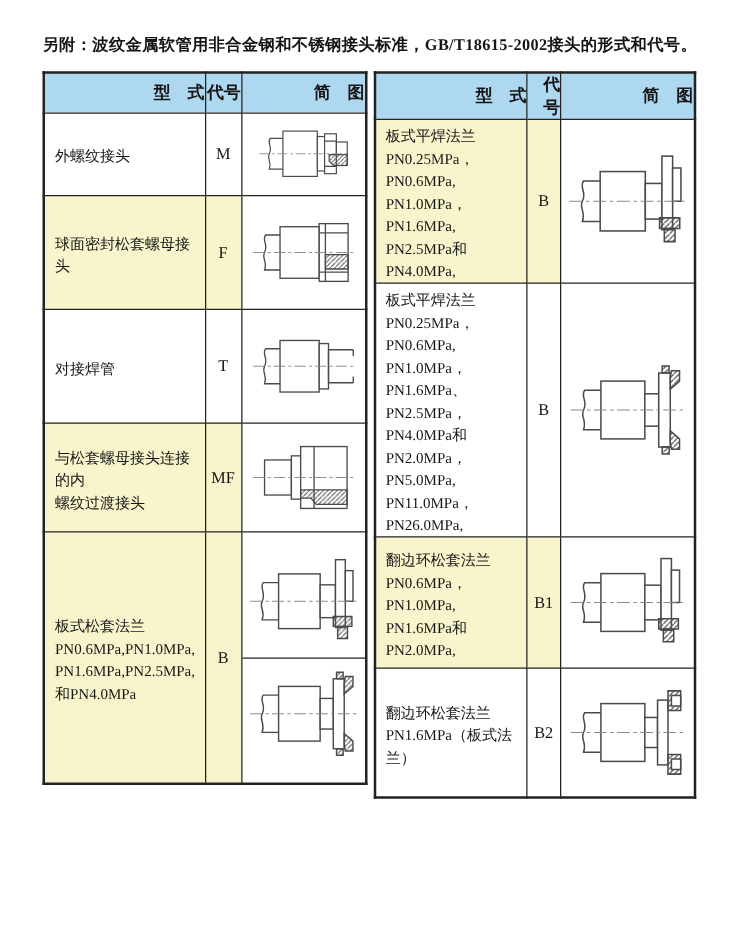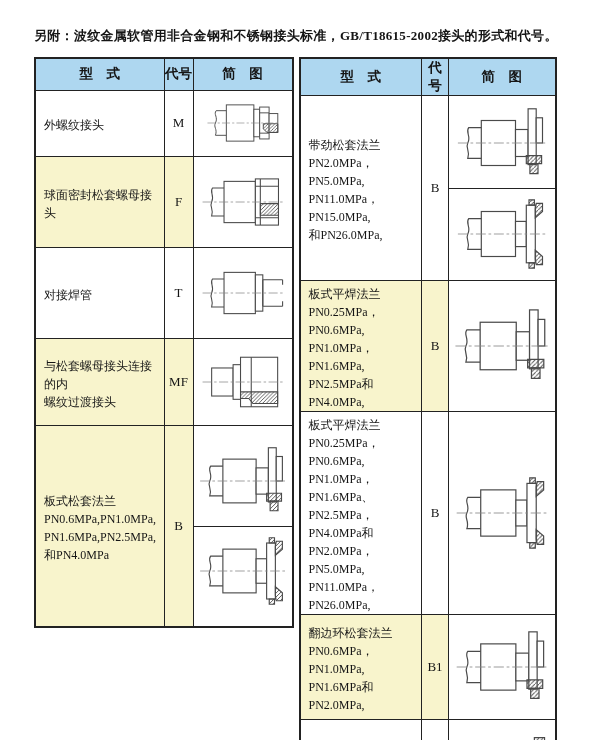--- a/index.html
+++ b/index.html
@@ -14,21 +14,21 @@
   }
   .tables{display:flex;align-items:flex-start;margin:12px 0 0 34px;}
   table.tbl{
     border-collapse:collapse;table-layout:fixed;
     border:2px solid #222;
   }
   table.tbl + table.tbl{margin-left:5px;}
   .tbl th,.tbl td{border:1.6px solid #222;padding:0;}
   .tbl th{
     background:#aed7f0;
-    font-size:13.5px;font-weight:bold;text-align:center;
+    font-size:13.5px;font-weight:bold;text-align:right;
   }
   td.t{
     font-size:12px;line-height:1.5;
     padding:4px 4px 0 8px;
     white-space:pre-line;
     vertical-align:middle;
   }
   td.c{text-align:center;font-size:13px;vertical-align:middle;}
   td.d{background:#fff;text-align:center;vertical-align:middle;padding:2px;}
   .hl{background:#f8f4cc;}
@@ -209,41 +209,20 @@
         <col style="width:107px">
       </colgroup>
     <thead>
       <tr style="height:32px">
         <th>型　式</th>
         <th>代号</th>
         <th>简　图</th>
       </tr>
     </thead>
     <tbody>
-      <tr style="height:185px">
-        <td class="t">带劲松套法兰
-PN2.0MPa，PN5.0MPa,
-PN11.0MPa，PN15.0MPa,
-和PN26.0MPa,</td>
-        <td class="c">B</td>
-        <td class="d" style="padding:0">
-          <div class="stack">
-            <div class="sub" style="height:91px">
-              <svg class="dg" width="98" height="72" viewBox="0 0 100 80">
-                  <use href="#fit-fp"></use>
-                </svg>
-            </div>
-            <div class="sub" style="height:90px">
-              <svg class="dg" width="98" height="72" viewBox="0 0 100 80">
-                  <use href="#fit-fd"></use>
-                </svg>
-            </div>
-          </div>
-        </td>
-      </tr>
       <tr style="height:110px">
         <td class="t hl">板式平焊法兰
 PN0.25MPa，PN0.6MPa,
 PN1.0MPa，PN1.6MPa,
 PN2.5MPa和PN4.0MPa,</td>
         <td class="c hl">B</td>
         <td class="d">
           <svg class="dg" width="98" height="76" viewBox="0 0 100 80">
               <use href="#fit-fp"></use>
             </svg>

